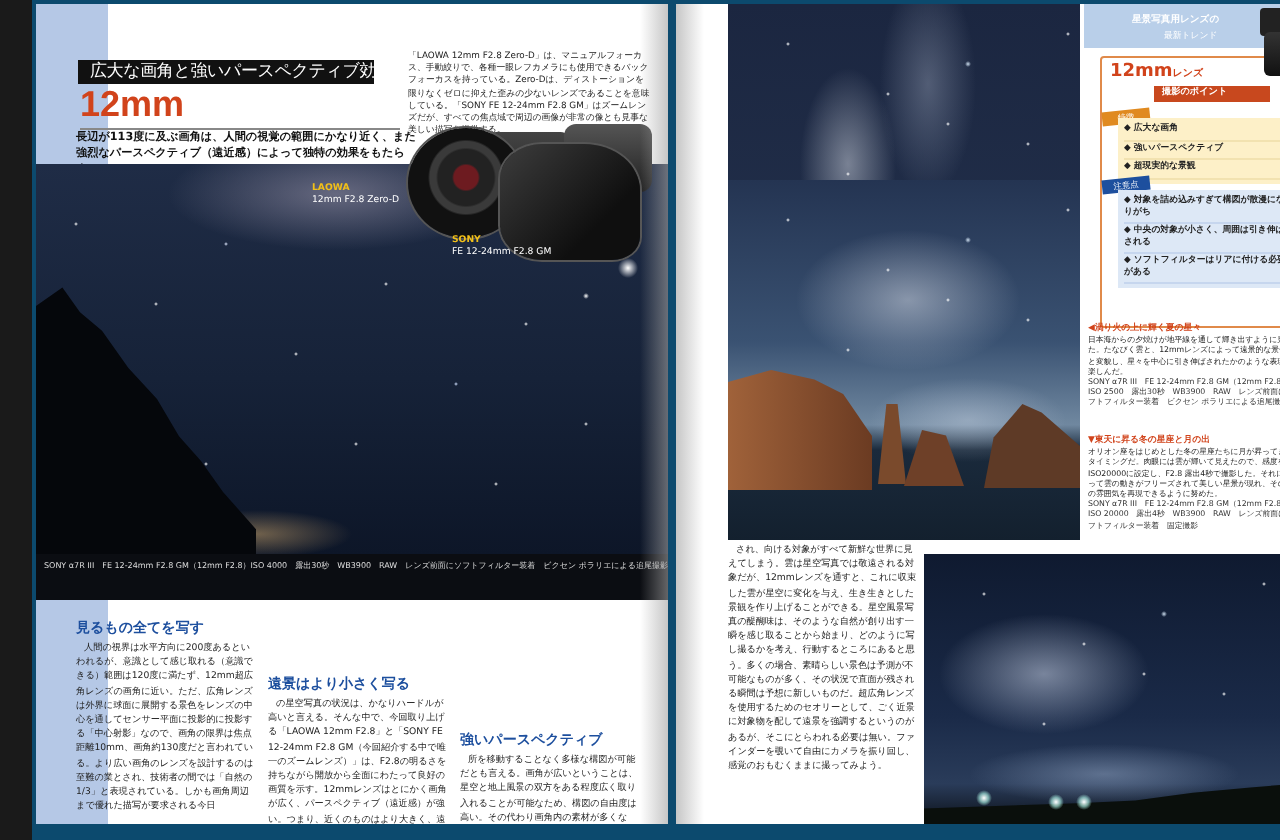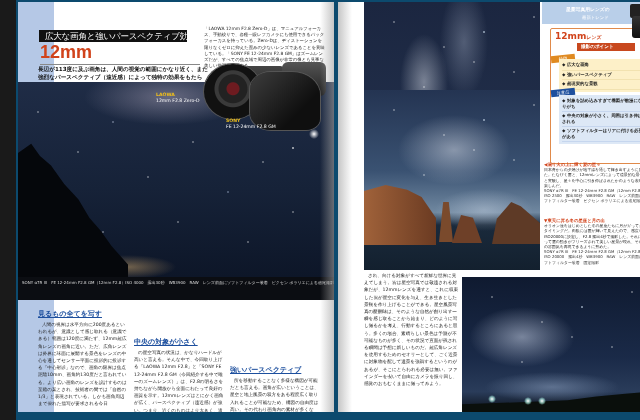--- a/index.html
+++ b/index.html
@@ -49,21 +49,21 @@
     .lens1-barrel { position: absolute; left: 40px; top: 4px; width: 44px; height: 40px; background: linear-gradient(to bottom, #444, #1a1a1a); border-radius: 6px; transform: skewX(-12deg); }
     .lens2 { position: absolute; left: 52px; top: 10px; width: 70px; height: 58px; border-radius: 30% 40% 20% 30%; background: linear-gradient(135deg, #3d3d3d, #0f0f0f 70%); box-shadow: 0 0 0 1px #555; }
     .lens2-barrel { position: absolute; left: 84px; top: 0; width: 44px; height: 34px; background: linear-gradient(to bottom, #555, #202020); border-radius: 6px; }
     .lens-label { position: absolute; font-size: 4.6px; line-height: 6px; color: #fff; white-space: nowrap; }
     .lens-label .brand { color: #f2c018; font-weight: bold; display: block; }
     .caption-strip { position: absolute; left: 0; top: 275px; width: 316px; height: 23px; background: #0b0d12; }
     .caption-strip .txt { position: absolute; left: 4px; top: 3px; color: #ddd; font-size: 4px; line-height: 5.5px; white-space: nowrap; }
     .left-col-blue { position: absolute; left: 0; top: 298px; width: 36px; height: 112px; background: #b5c8e6; }
     .body-cols { position: absolute; left: 20px; top: 305px; width: 285px; height: 100px; }
     .col { position: absolute; top: 0; width: 90px; font-size: 4.6px; line-height: 7.2px; color: #222; }
-    .col .sub { color: #1d4f9e; font-weight: bold; font-size: 7px; line-height: 10px; margin: 2px 0 2px 0; text-decoration: underline; }
+    .col .sub { color: #1d4f9e; font-weight: bold; font-size: 7px; line-height: 10px; margin: 2px 0 2px 0; }
     .col p { text-indent: 4px; }
 
     
     .page-right { position: absolute; left: 322px; top: 2px; width: 316px; height: 410px; background: #fff; overflow: hidden; }
     .page-right .gutter-shade { position: absolute; left: 0; top: 0; width: 14px; height: 410px; background: linear-gradient(to left, rgba(255,255,255,0), rgba(160,160,160,0.6)); z-index: 5; }
     .top-photo { position: absolute; left: 26px; top: 0; width: 176px; height: 180px;
       background:
         radial-gradient(ellipse 30px 60px at 60px 80px, rgba(210,215,225,0.5), rgba(0,0,0,0) 80%),
         radial-gradient(ellipse 30px 70px at 100px 40px, rgba(180,190,210,0.35), rgba(0,0,0,0) 80%),
         linear-gradient(to bottom, #1b2640, #202d48 60%, #2a3a55);
@@ -158,21 +158,21 @@
     </div>
 
     <div class="left-col-blue"></div>
 
     <div class="body-cols">
       <div class="col" style="left:0;">
         <div class="sub">見るもの全てを写す</div>
         <p>人間の視界は水平方向に200度あるといわれるが、意識として感じ取れる（意識できる）範囲は120度に満たず、12mm超広角レンズの画角に近い。ただ、広角レンズは外界に球面に展開する景色をレンズの中心を通してセンサー平面に投影的に投影する「中心射影」なので、画角の限界は焦点距離10mm、画角約130度だと言われている。より広い画角のレンズを設計するのは至難の業とされ、技術者の間では「自然の1/3」と表現されている。しかも画角周辺まで優れた描写が要求される今日</p>
       </div>
       <div class="col" style="left:96px;">
-        <div class="sub" style="margin-top:30px;">中央の対象が小さく</div>
+        <div class="sub" style="margin-top:30px;">遠景はより小さく写る</div>
         <p>の星空写真の状況は、かなりハードルが高いと言える。そんな中で、今回取り上げる「LAOWA 12mm F2.8」と「SONY FE 12-24mm F2.8 GM（今回紹介する中で唯一のズームレンズ）」は、F2.8の明るさを持ちながら開放から全面にわたって良好の画質を示す。12mmレンズはとにかく画角が広く、パースペクティブ（遠近感）が強い。つまり、近くのものはより大きく、遠景はより小さく写る。また、レンズの向きや位置を少し変えただけで構図が大きく変化するので、場</p>
       </div>
       <div class="col" style="left:192px;">
         <div class="sub" style="margin-top:58px;">強いパースペクティブ</div>
         <p>所を移動することなく多様な構図が可能だとも言える。画角が広いということは、星空と地上風景の双方をある程度広く取り入れることが可能なため、構図の自由度は高い。その代わり画角内の素材が多くなり、煩雑な写真になりやすいため十分注意する必要がある。上の写真は、天の川がかなり高く昇った状態でも横位置で風景との共存を可能にしている。このような構図は12mm超広角ならではのものだ。12mmのファインダーを覗くと、超広角ならではの強力なパースペクティブに魅了</p>
       </div>
     </div>
 
     <div class="gutter-shade"></div>
   </div>

